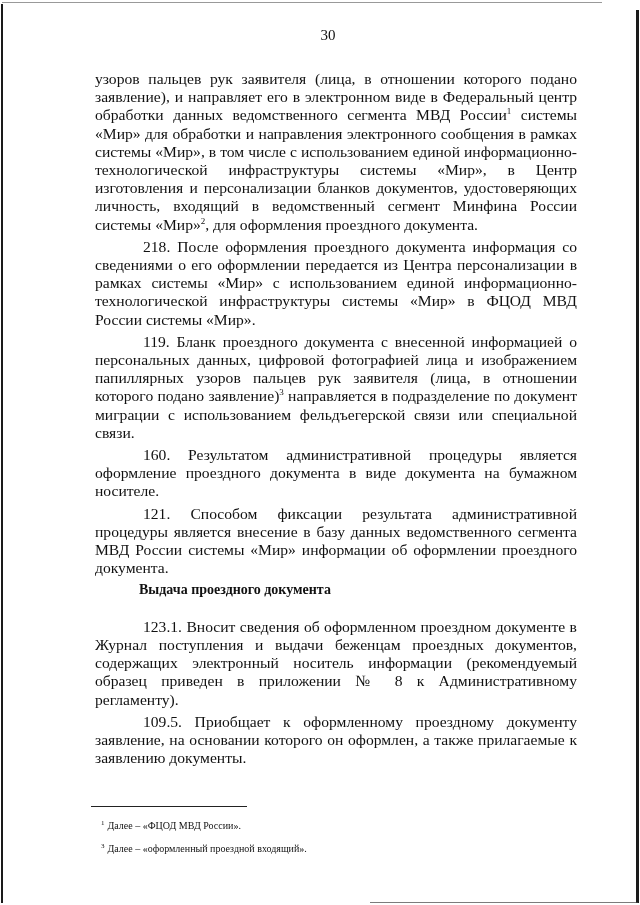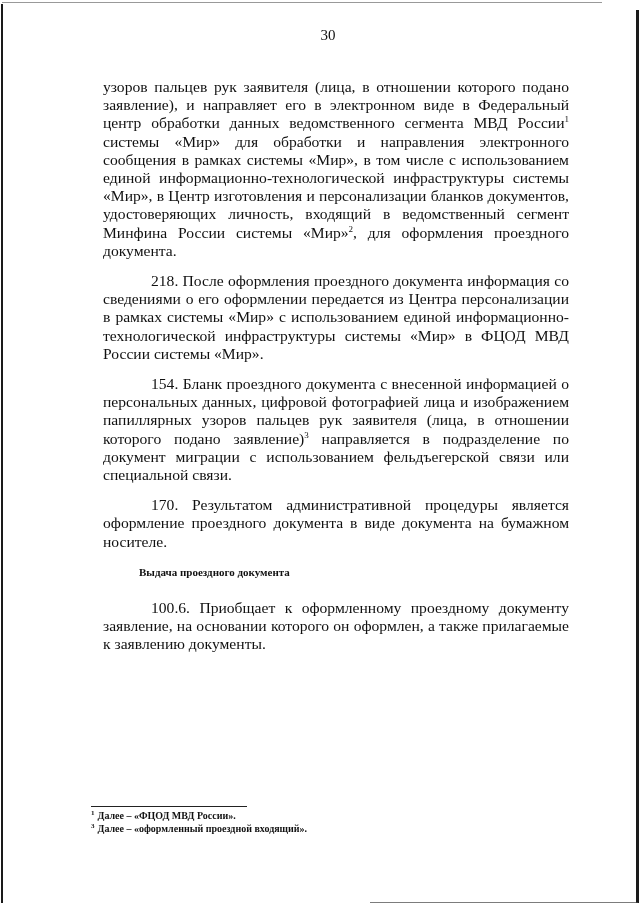--- a/index.html
+++ b/index.html
@@ -16,62 +16,64 @@
   .edge-bottom { position: absolute; left: 370px; top: 902px; width: 268px; height: 1px; background: #444; opacity: 0.7; }
 
   .page-number {
     position: absolute; top: 27px; left: 8px; width: 640px; text-align: center;
     font-size: 15px;
   }
   .body-text {
     position: absolute; left: 91px; top: 66px; width: 490px;
     font-size: 15.6px; line-height: 18.2px;
   }
-  .para { margin: 12px; text-align: justify; text-align-last: left; }
+  .para { margin: 4px; text-align: justify; text-align-last: left; }
   .indent { text-indent: 48px; }
   .para sup { font-size: 9px; line-height: 0; vertical-align: 6px; }
   .heading {
     margin: 1px 0 18px 0; padding-left: 48px;
-    font-weight: bold; font-size: 11px; line-height: 18.2px;
+    font-weight: bold; font-size: 14px; line-height: 18.2px;
   }
   .fn-rule { position: absolute; left: 91px; top: 806px; width: 156px; height: 1px; background: #222; }
   .footnotes {
     position: absolute; left: 91px; top: 809px; width: 400px;
     font-size: 10px; line-height: 13px;
   }
-  .fn { margin: 0; white-space: nowrap; font-weight: bold; }
+  .fn { margin: 10px; white-space: nowrap; }
   .fn sup { font-size: 7px; line-height: 0; vertical-align: 4px; margin-right: 3px; }
 </style>
 </head>
 <body>
 
 <div class="page">
   <div class="edge-top"></div>
   <div class="edge-left"></div>
   <div class="edge-right"></div>
   <div class="edge-bottom"></div>
 
   <div class="page-number">30</div>
 
   <div class="body-text">
     <p class="para"><span>узоров пальцев рук заявителя (лица, в отношении которого подано заявление), и направляет его в электронном виде в Федеральный центр обработки данных ведомственного сегмента МВД России</span><sup>1</sup><span> системы «Мир» для обработки и направления электронного сообщения в рамках системы «Мир», в том числе с использованием единой информационно-технологической инфраструктуры системы «Мир», в Центр изготовления и персонализации бланков документов, удостоверяющих личность, входящий в ведомственный сегмент Минфина России системы «Мир»</span><sup>2</sup><span>, для оформления проездного документа.</span></p>
 
     <p class="para indent">218. После оформления проездного документа информация со сведениями о его оформлении передается из Центра персонализации в рамках системы «Мир» с использованием единой информационно-технологической инфраструктуры системы «Мир» в ФЦОД МВД России системы «Мир».</p>
 
-    <p class="para indent"><span>154. Бланк проездного документа с внесенной информацией о персональных данных, цифровой фотографией лица и изображением папиллярных узоров пальцев рук заявителя (лица, в отношении которого подано заявление)</span><sup>3</sup><span> направляется в подразделение по документ миграции с использованием фельдъегерской связи или специальной связи.</span></p>
+    <p class="para indent"><span>119. Бланк проездного документа с внесенной информацией о персональных данных, цифровой фотографией лица и изображением папиллярных узоров пальцев рук заявителя (лица, в отношении которого подано заявление)</span><sup>3</sup><span> направляется в подразделение по документ миграции с использованием фельдъегерской связи или специальной связи.</span></p>
 
-    <p class="para indent">170. Результатом административной процедуры является оформление проездного документа в виде документа на бумажном носителе.</p>
+    <p class="para indent">160. Результатом административной процедуры является оформление проездного документа в виде документа на бумажном носителе.</p>
 
+    <p class="para indent">121. Способом фиксации результата административной процедуры является внесение в базу данных ведомственного сегмента МВД России системы «Мир» информации об оформлении проездного документа.</p>
 
     <p class="heading">Выдача проездного документа</p>
 
 
 
+    <p class="para indent">123.1. Вносит сведения об оформленном проездном документе в Журнал поступления и выдачи беженцам проездных документов, содержащих электронный носитель информации (рекомендуемый образец приведен в приложении № 8 к Административному регламенту).</p>
 
-    <p class="para indent">100.6. Приобщает к оформленному проездному документу заявление, на основании которого он оформлен, а также прилагаемые к заявлению документы.</p>
+    <p class="para indent">109.5. Приобщает к оформленному проездному документу заявление, на основании которого он оформлен, а также прилагаемые к заявлению документы.</p>
   </div>
 
   <div class="fn-rule"></div>
   <div class="footnotes">
     <p class="fn"><sup>1</sup><span>Далее – «ФЦОД МВД России».</span></p>
     <p class="fn"><sup>3</sup><span>Далее – «оформленный проездной входящий».</span></p>
   </div>
 </div>
 
 </body></html>

